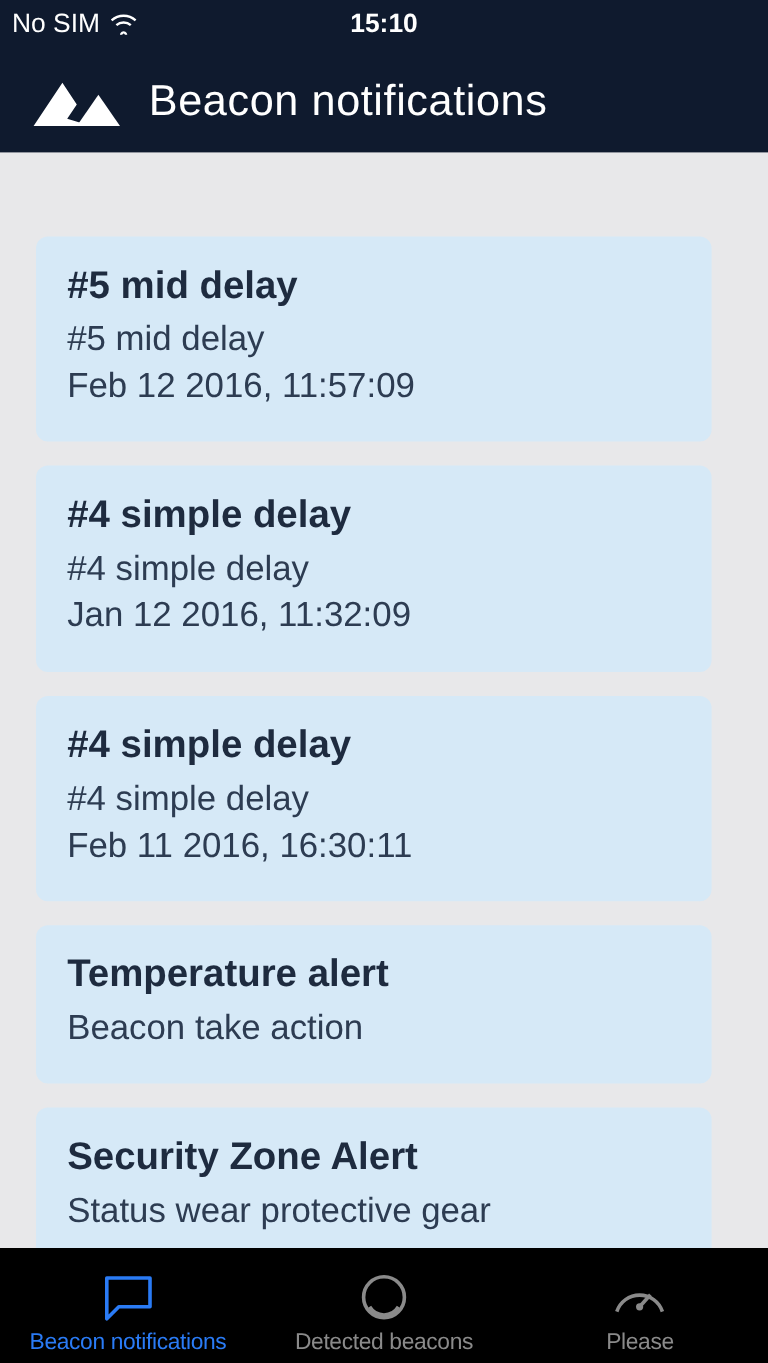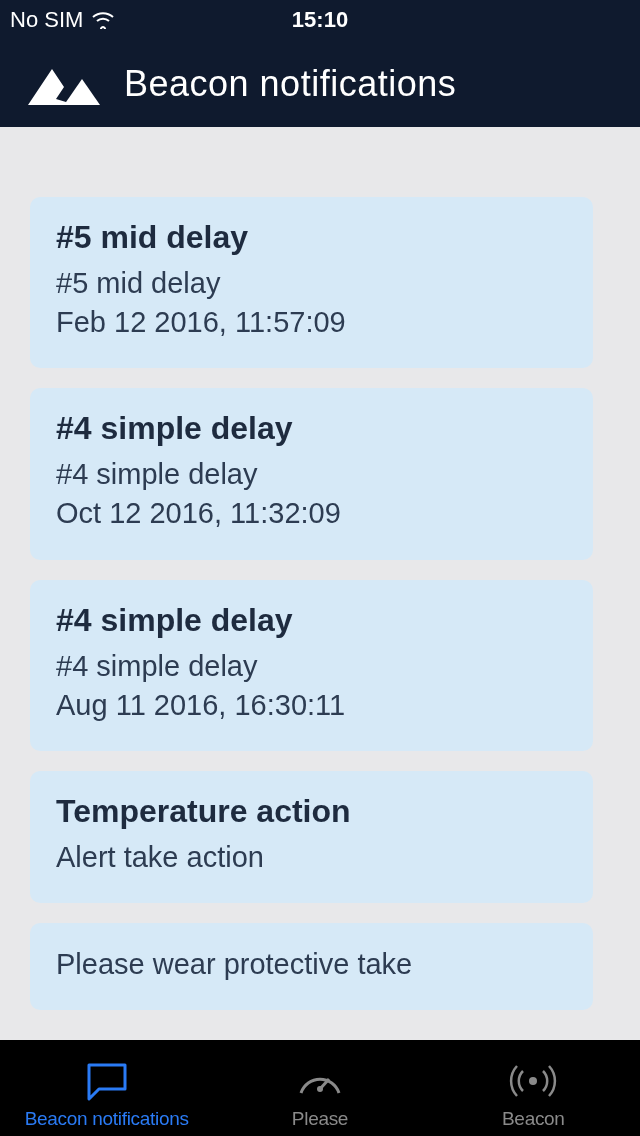--- a/index.html
+++ b/index.html
@@ -148,57 +148,58 @@
 
 <div class="content">
   <div class="card">
     <div class="card-title">#5 mid delay</div>
     <div class="card-line">#5 mid delay</div>
     <div class="card-line">Feb 12 2016, 11:57:09</div>
   </div>
   <div class="card">
     <div class="card-title">#4 simple delay</div>
     <div class="card-line">#4 simple delay</div>
-    <div class="card-line">Oct 12 2016, 11:32:09</div>
+    <div class="card-line">Jan 12 2016, 11:32:09</div>
   </div>
   <div class="card">
     <div class="card-title">#4 simple delay</div>
     <div class="card-line">#4 simple delay</div>
-    <div class="card-line">Aug 11 2016, 16:30:11</div>
-  </div>
-  <div class="card">
-    <div class="card-title">Temperature action</div>
-    <div class="card-line">Alert take action</div>
-  </div>
-  <div class="card">
-    <div class="card-line">Please wear protective take</div>
+    <div class="card-line">Feb 11 2016, 16:30:11</div>
+  </div>
+  <div class="card">
+    <div class="card-title">Temperature alert</div>
+    <div class="card-line">Beacon take action</div>
+  </div>
+  <div class="card">
+    <div class="card-title">Security Zone Alert</div>
+    <div class="card-line">Status wear protective gear</div>
   </div>
 </div>
 
 <div class="tab-bar">
   <div class="tab active">
     <span class="tab-icon">
       <svg width="48" height="44" viewBox="0 0 48 44">
           <path d="M6 6 H42 V30 H16 L6 40 V6 Z" stroke="#2a7bf5" stroke-width="3" fill="none" stroke-linejoin="round"></path>
         </svg>
     </span>
     <span class="tab-label">Beacon notifications</span>
+  </div>
+  <div class="tab">
+    <span class="tab-icon">
+      <svg width="44" height="44" viewBox="0 0 44 44">
+          <circle cx="22" cy="22" r="17" stroke="#8a8a8a" stroke-width="3" fill="none"></circle>
+          <path d="M10 30 A14 14 0 0 0 34 30" stroke="#8a8a8a" stroke-width="3" fill="none"></path>
+        </svg>
+    </span>
+    <span class="tab-label">Detected beacons</span>
   </div>
   <div class="tab">
     <span class="tab-icon">
       <svg width="50" height="44" viewBox="0 0 50 44">
           <path d="M6 34 A20 20 0 0 1 44 34" stroke="#8a8a8a" stroke-width="3" fill="none"></path>
           <circle cx="25" cy="30" r="3" fill="#8a8a8a"></circle>
           <line x1="25" y1="30" x2="34" y2="20" stroke="#8a8a8a" stroke-width="3"></line>
         </svg>
     </span>
     <span class="tab-label">Please</span>
   </div>
-  <div class="tab">
-    <span class="tab-icon">
-      <svg width="50" height="44" viewBox="0 0 50 44">
-          <circle cx="25" cy="22" r="4" fill="#8a8a8a"></circle>
-          <path d="M15 12 A14 14 0 0 0 15 32 M35 12 A14 14 0 0 1 35 32 M9 7 A22 22 0 0 0 9 37 M41 7 A22 22 0 0 1 41 37" stroke="#8a8a8a" stroke-width="2.5" fill="none"></path>
-        </svg>
-    </span>
-    <span class="tab-label">Beacon</span>
-  </div>
 </div>
 
 </body></html>

